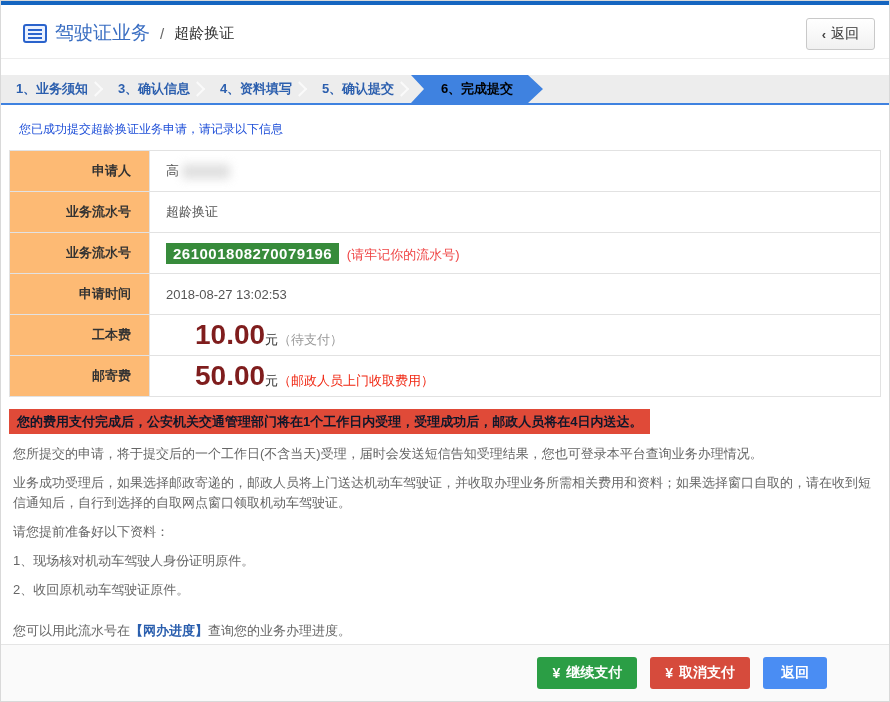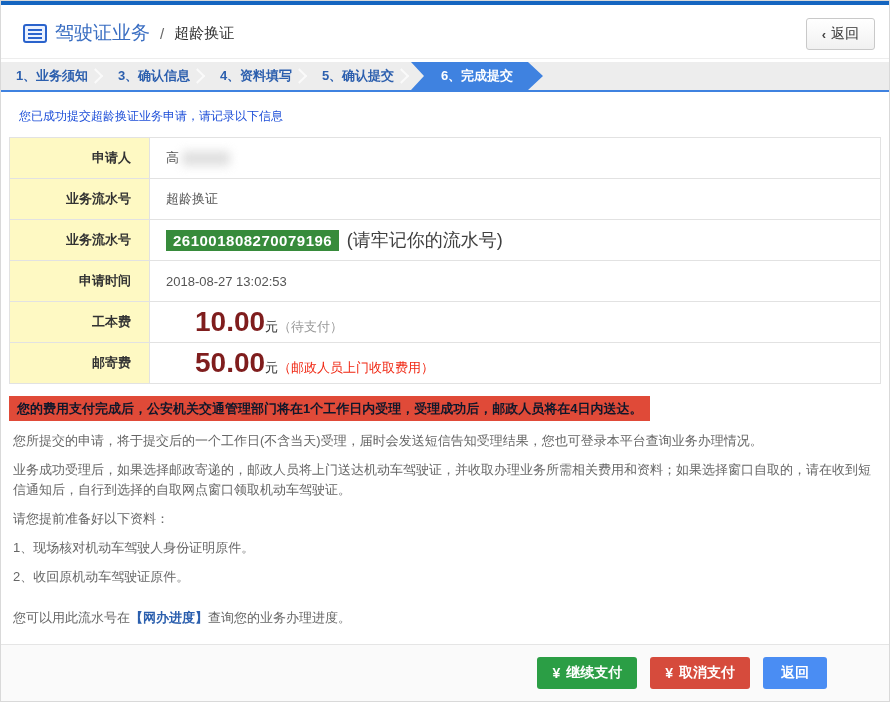--- a/index.html
+++ b/index.html
@@ -19,58 +19,58 @@
   .title-sep { font-size:15px; color:#666; margin:0 2px; }
   .title-sub { font-size:15px; color:#333; }
   .back-btn {
     position:absolute; right:14px; top:13px; padding:6px 15px; font-size:14px; color:#333;
     background:linear-gradient(#ffffff,#f1f1f1); border:1px solid #c9c9c9; border-radius:3px;
     cursor:pointer; display:flex; align-items:center; gap:5px;
   }
   .back-chevron { font-weight:bold; font-size:13px; color:#444; }
 
   
-  .steps { display:flex; height:30px; background:#ededed; border-bottom:2px solid #3f82e0; margin-top:3px; }
+  .steps { display:flex; height:30px; background:#ededed; border-bottom:2px solid #3f82e0; margin-top:16px; }
   .step {
     flex:0 0 102px; display:flex; align-items:center; justify-content:center;
     font-size:13px; font-weight:bold; color:#2c5fae; position:relative; cursor:default;
   }
   .step::after {
     content:""; position:absolute; right:2px; top:50%; width:9px; height:9px;
     border-top:2px solid #fafafa; border-right:2px solid #fafafa;
     transform:translateY(-50%) rotate(45deg);
   }
   .step.active {
-    flex:0 0 132px; background:#3f82e0; color:#ffffff; margin-left:2px;
+    flex:0 0 132px; background:#3f82e0; color:#000000; margin-left:2px;
     clip-path:polygon(0 0, calc(100% - 15px) 0, 100% 50%, calc(100% - 15px) 100%, 0 100%, 13px 50%);
     padding-left:8px; padding-right:8px;
   }
   .step.active::after { display:none; }
   .steps .filler { flex:1 1 auto; }
 
   
   .content { flex:1 1 auto; padding:0 8px; }
   .result-heading { font-size:12px; color:#1d4ed8; margin:16px 0 12px 10px; }
 
   .info-table { width:100%; border-collapse:collapse; border:1px solid #e2e2e2; }
   .info-table td { border:1px solid #e2e2e2; height:41px; vertical-align:middle; }
   .td-label {
-    width:140px; background:#fef9c3; text-align:right; padding-right:18px;
+    width:140px; background:#fdba74; text-align:right; padding-right:18px;
     font-size:13px; font-weight:bold; color:#333;
   }
   .td-value { padding-left:16px; font-size:13px; color:#555; }
   .blur-chip {
     display:inline-block; width:48px; height:15px; background:#d8d8d8; border-radius:3px;
     filter:blur(5px); vertical-align:middle; margin-left:3px; opacity:.8;
   }
   .serial-badge {
     display:inline-block; background:#378b3b; color:#fff; font-weight:bold; font-size:15px;
     padding:2px 7px; letter-spacing:.5px;
   }
-  .serial-note { color:#404040; font-size:18px; margin-left:4px; }
+  .serial-note { color:#ef4444; font-size:13px; margin-left:4px; }
   .price { color:#7f1d1d; font-size:28px; font-weight:bold;margin-left:29px; }
   .price-unit { color:#333; font-size:13px; }
   .note-gray { color:#999; font-size:13px; }
   .note-red { color:#f02611; font-size:13px; }
 
   .banner {
     display:inline-block; margin-top:12px; background:#e04a38; color:#0f172a;
     font-size:13px; font-weight:bold; padding:4px 8px; line-height:17px;
   }
 

